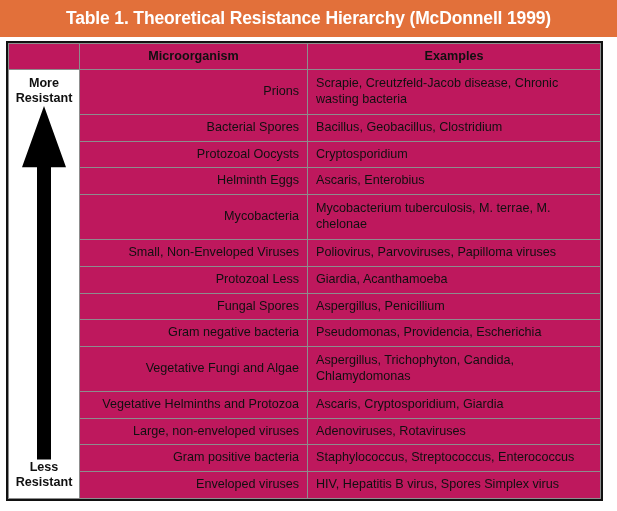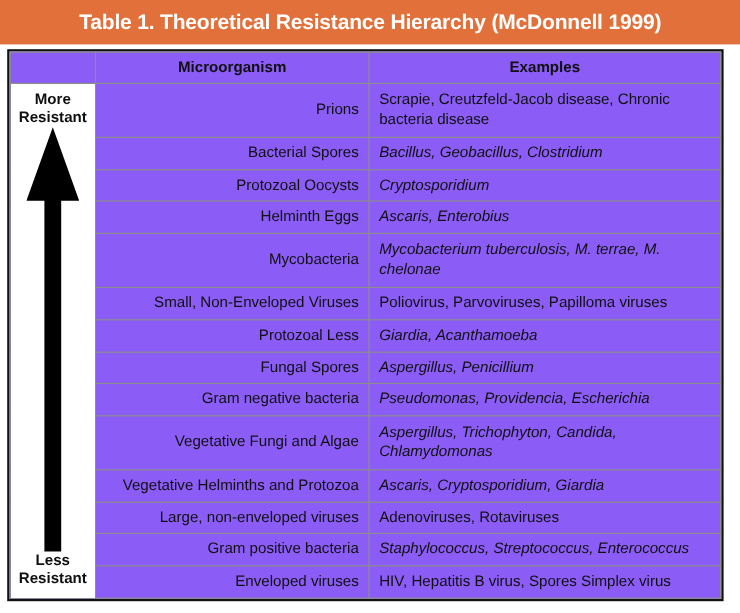--- a/index.html
+++ b/index.html
@@ -55,21 +55,21 @@
     box-sizing: border-box;
     border: 2.5px solid #111111;
     background: #ffffff;
   }
 
   table.hierarchy {
     width: 100%;
     height: 100%;
     border-collapse: collapse;
     table-layout: fixed;
-    background: #8b5cf6;
+    background: #be185d;
   }
 
   table.hierarchy td,
   table.hierarchy th {
     border: 1px solid #8d8d8d;
     box-sizing: border-box;
     vertical-align: middle;
     padding: 3px 8px;
     font-family: "Liberation Sans", sans-serif;
     font-size: 12.6px;
@@ -146,21 +146,20 @@
 
   td.micro {
     text-align: right;
     border-right: 1.6px solid #4a4a4a;
   }
   td.example {
     text-align: left;
   }
   td.example.italic,
   td.micro.italic {
-    font-style: italic;
     margin-top: 35px;
   }
 </style>
 </head>
 <body>
 
 <div id="page">
 
   <div class="caption-bar">
     <span class="caption-text">Table 1. Theoretical Resistance Hierarchy (McDonnell 1999)</span>
@@ -194,21 +193,21 @@
                     <polygon points="22,0 44,52 29,52 29,300 15,300 15,52 0,52" fill="#000000"></polygon>
                   </svg>
                 </div>
                 <div class="arrow-label">
                   <div>Less</div>
                   <div>Resistant</div>
                 </div>
               </div>
             </td>
             <td class="micro">Prions</td>
-            <td class="example">Scrapie, Creutzfeld-Jacob disease, Chronic bacteria disease</td>
+            <td class="example">Scrapie, Creutzfeld-Jacob disease, Chronic wasting bacteria</td>
           </tr>
           <tr>
             <td class="micro">Bacterial Spores</td>
             <td class="example italic">Bacillus, Geobacillus, Clostridium</td>
           </tr>
           <tr>
             <td class="micro">Protozoal Oocysts</td>
             <td class="example italic">Cryptosporidium</td>
           </tr>
           <tr>

